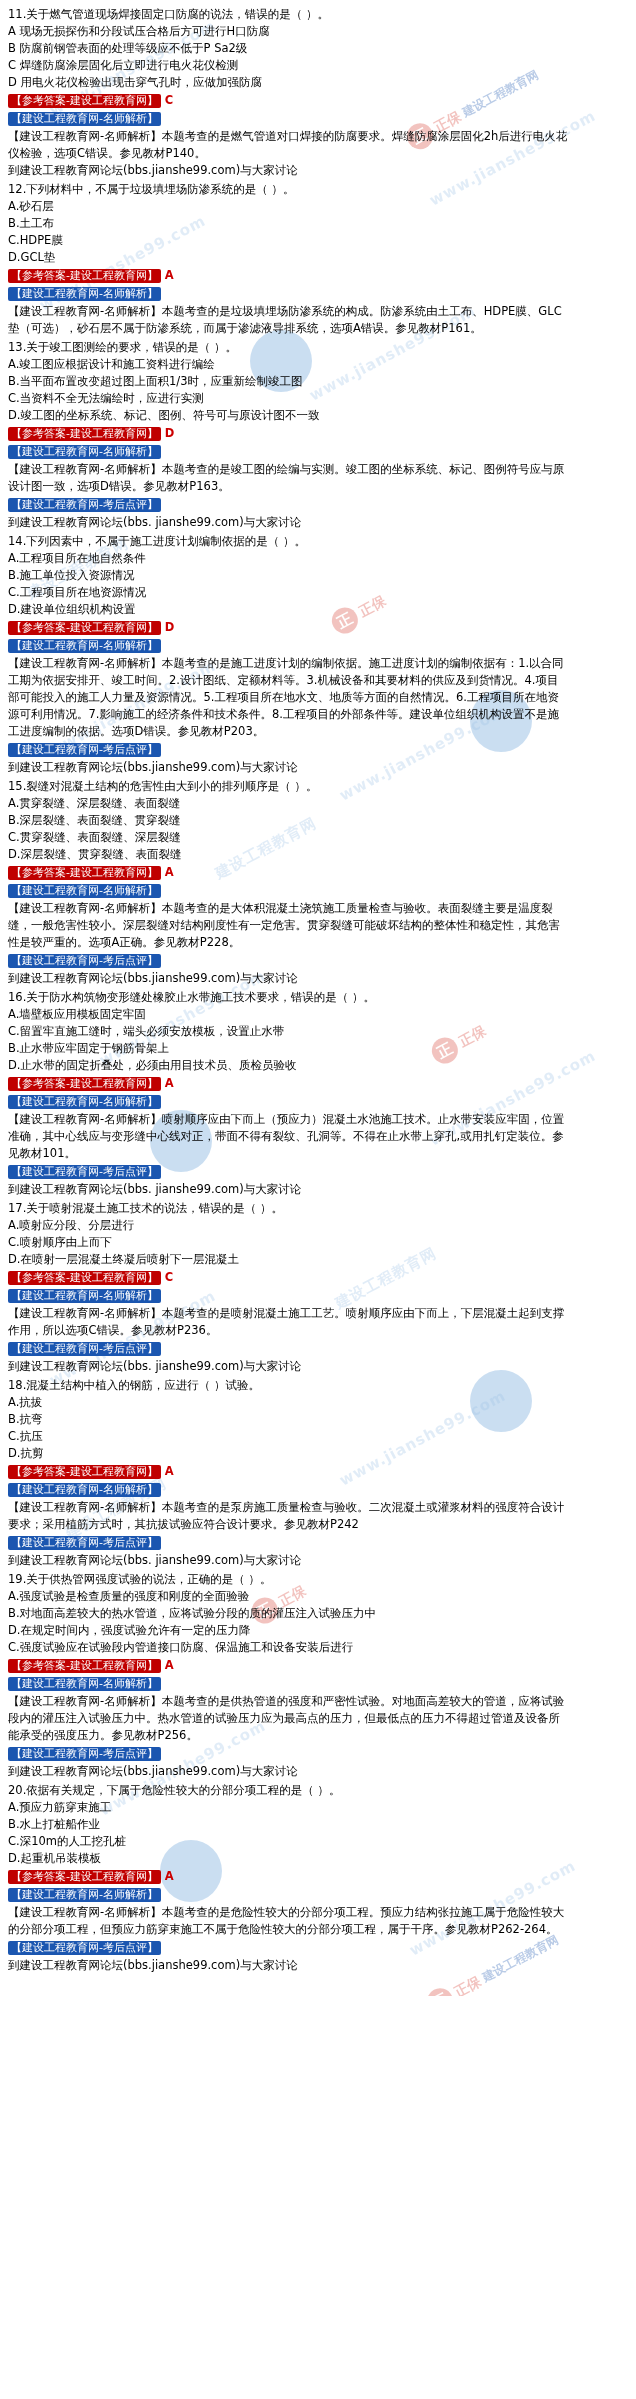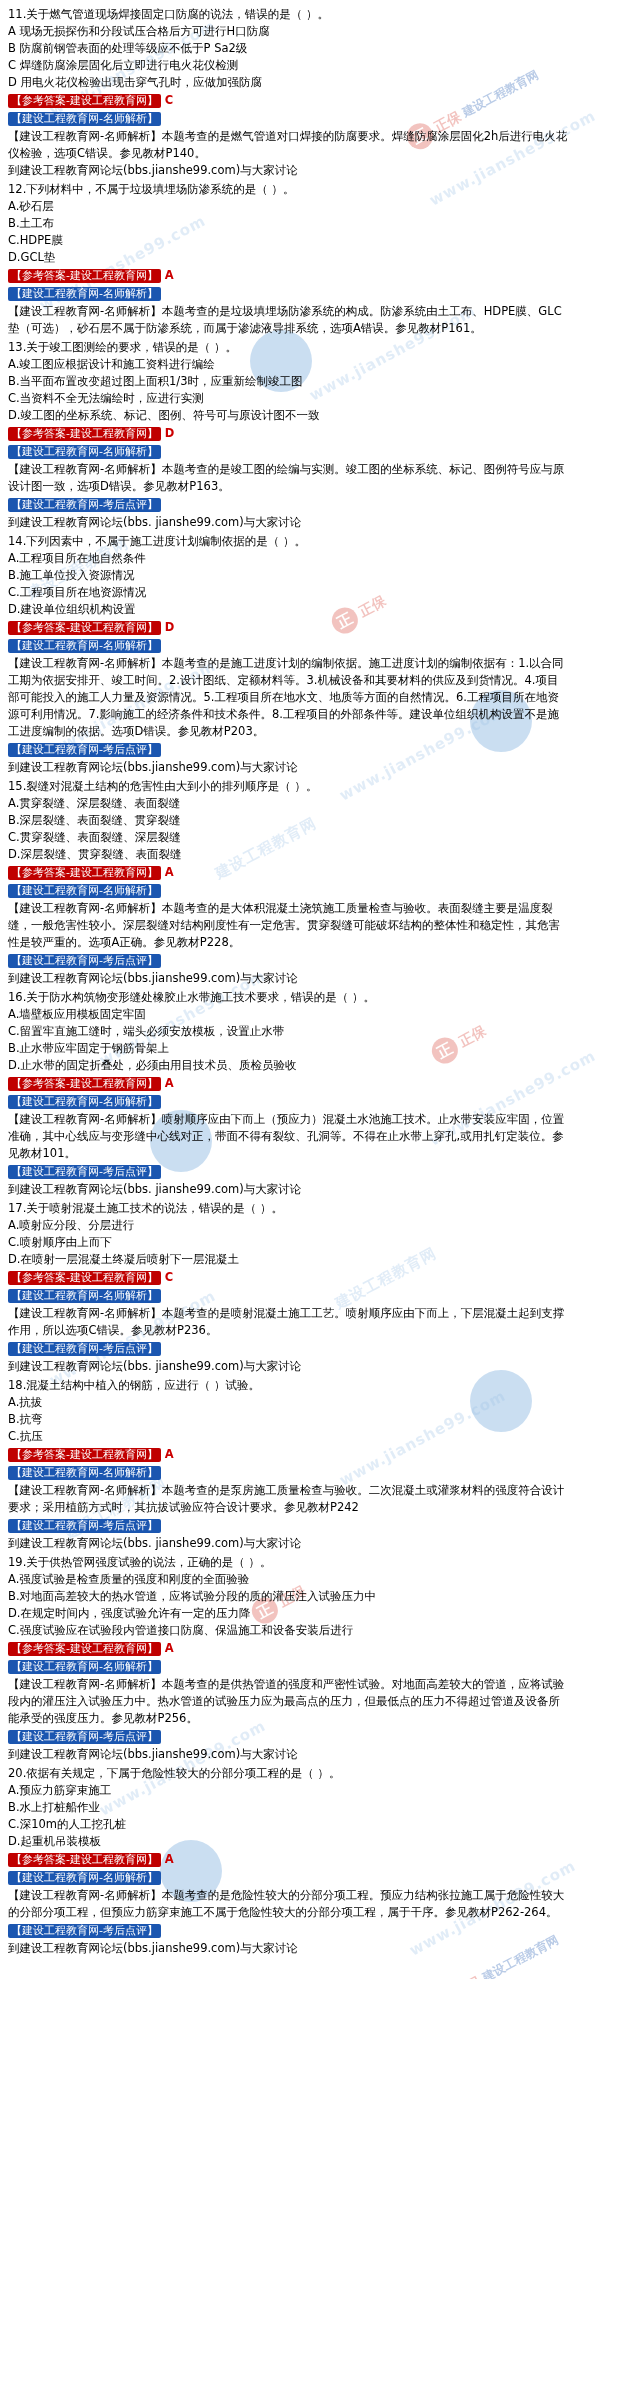--- a/index.html
+++ b/index.html
@@ -210,20 +210,21 @@
         <div class="tagline"><span class="tag">【建设工程教育网-名师解析】</span></div>
         <div class="expl">【建设工程教育网-名师解析】本题考查的是喷射混凝土施工工艺。喷射顺序应由下而上，下层混凝土起到支撑作用，所以选项C错误。参见教材P236。</div>
         <div class="tagline"><span class="tag">【建设工程教育网-考后点评】</span></div>
         <div class="forum">到建设工程教育网论坛(bbs. jianshe99.com)与大家讨论</div>
       </div>
       <div class="q">
         <div class="qtitle">18.混凝土结构中植入的钢筋，应进行（ ）试验。</div>
         <div class="opt">A.抗拔</div>
         <div class="opt">B.抗弯</div>
         <div class="opt">C.抗压</div>
+        <div class="opt">D.抗剪</div>
         <div class="tagline"><span class="tag red">【参考答案-建设工程教育网】</span> <span class="ans">A</span></div>
         <div class="tagline"><span class="tag">【建设工程教育网-名师解析】</span></div>
         <div class="expl">【建设工程教育网-名师解析】本题考查的是泵房施工质量检查与验收。二次混凝土或灌浆材料的强度符合设计要求；采用植筋方式时，其抗拔试验应符合设计要求。参见教材P242</div>
         <div class="tagline"><span class="tag">【建设工程教育网-考后点评】</span></div>
         <div class="forum">到建设工程教育网论坛(bbs. jianshe99.com)与大家讨论</div>
       </div>
       <div class="q">
         <div class="qtitle">19.关于供热管网强度试验的说法，正确的是（ ）。</div>
         <div class="opt">A.强度试验是检查质量的强度和刚度的全面验验</div>
         <div class="opt">B.对地面高差较大的热水管道，应将试验分段的质的灌压注入试验压力中</div>

